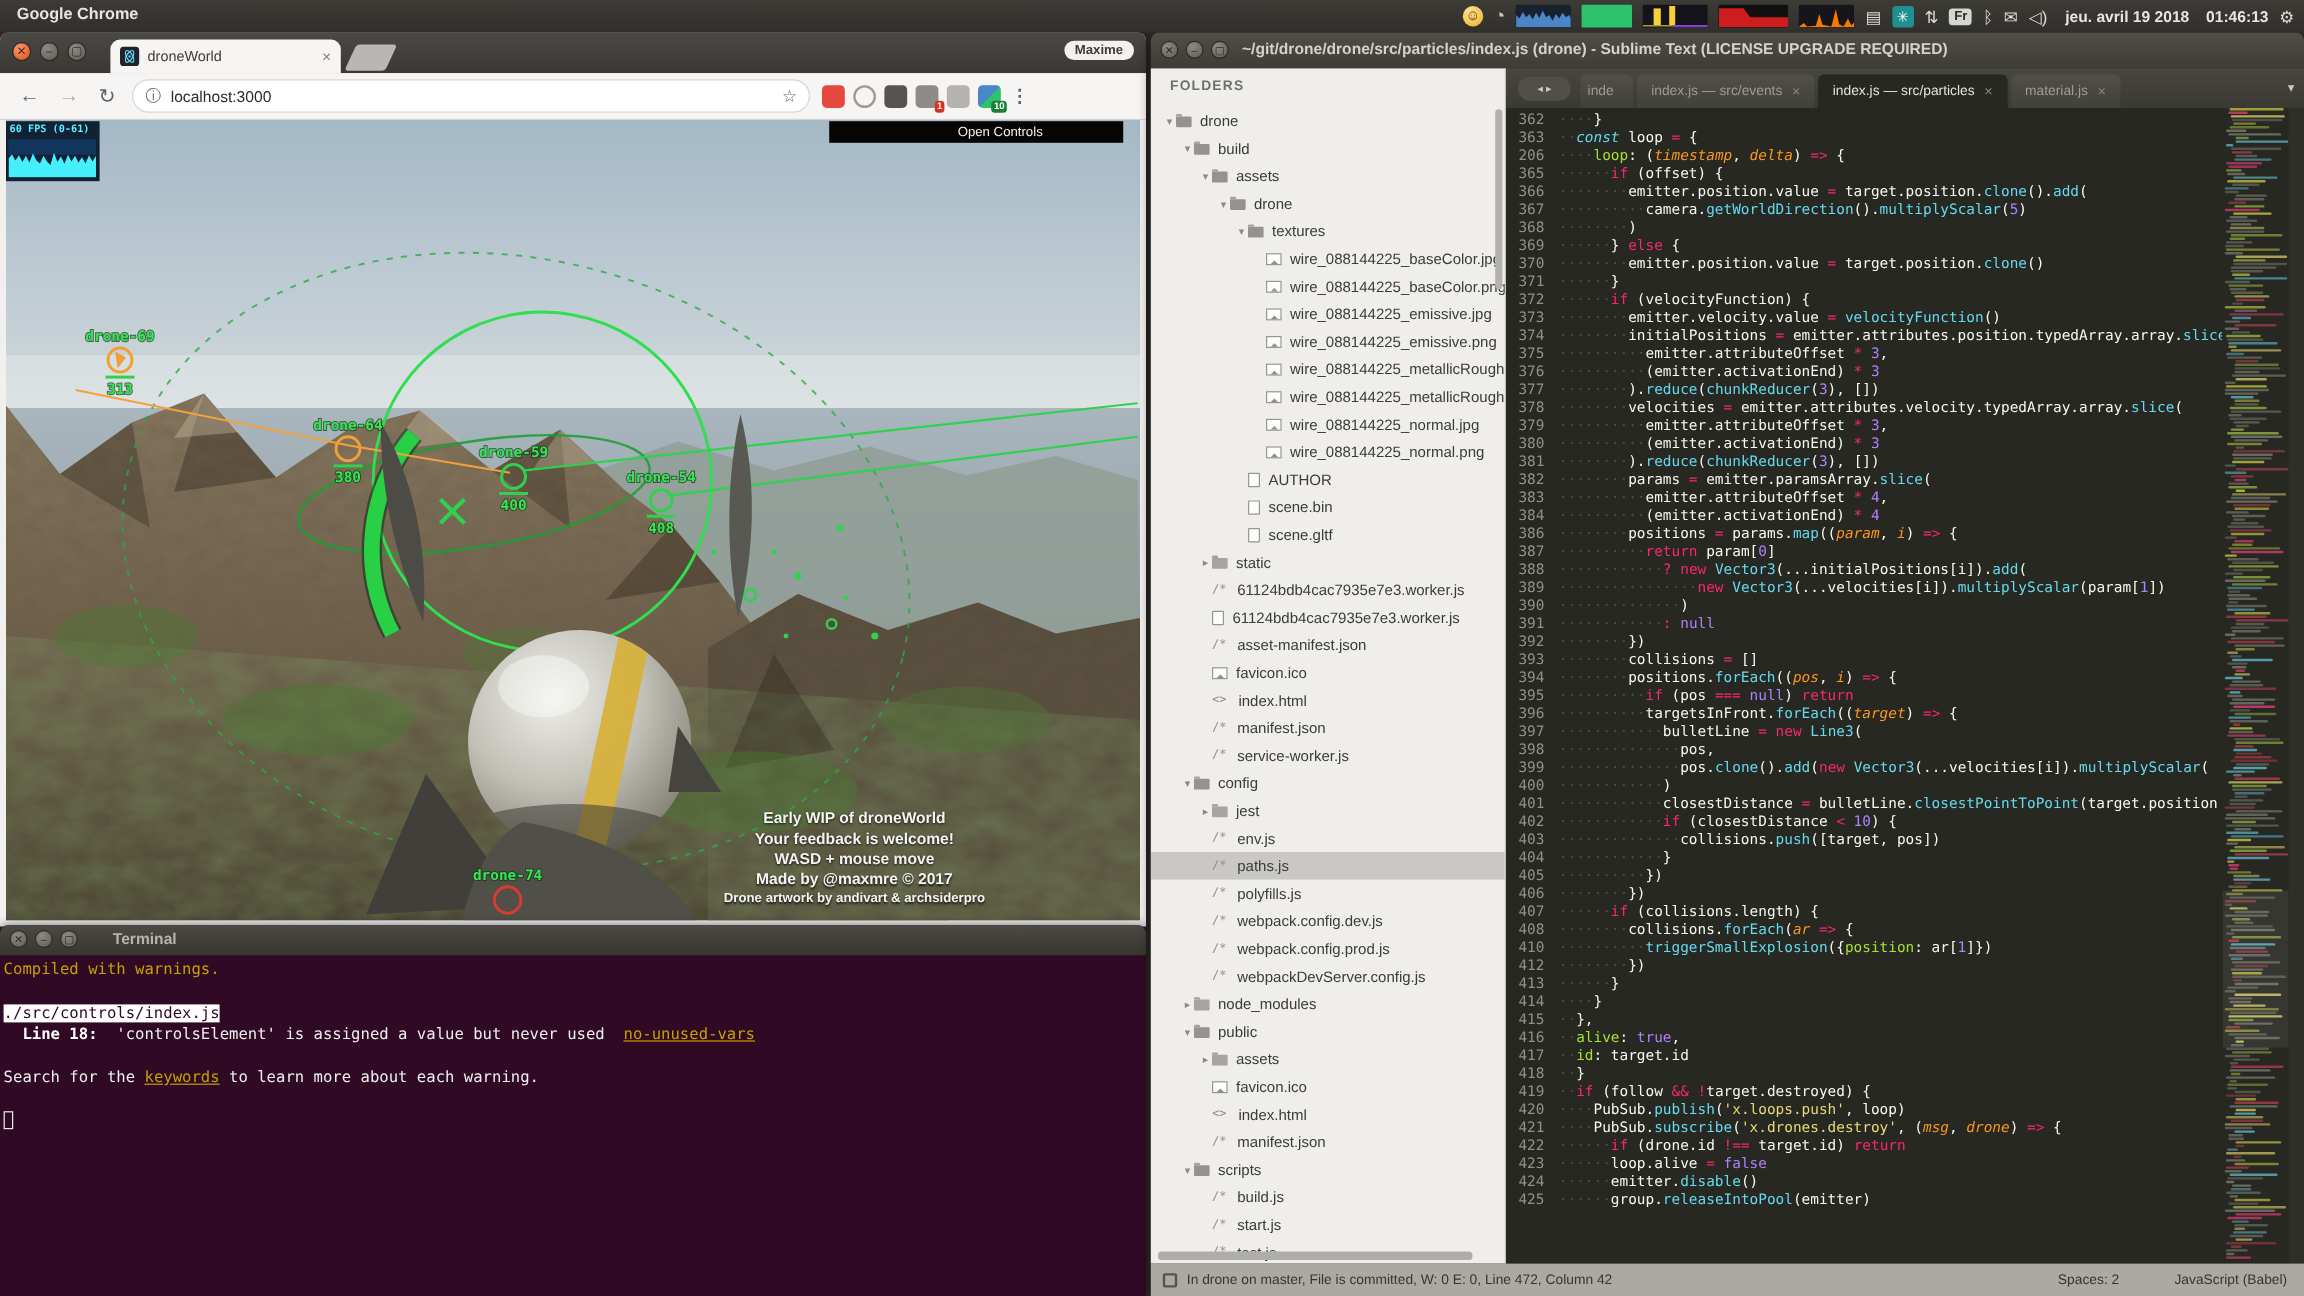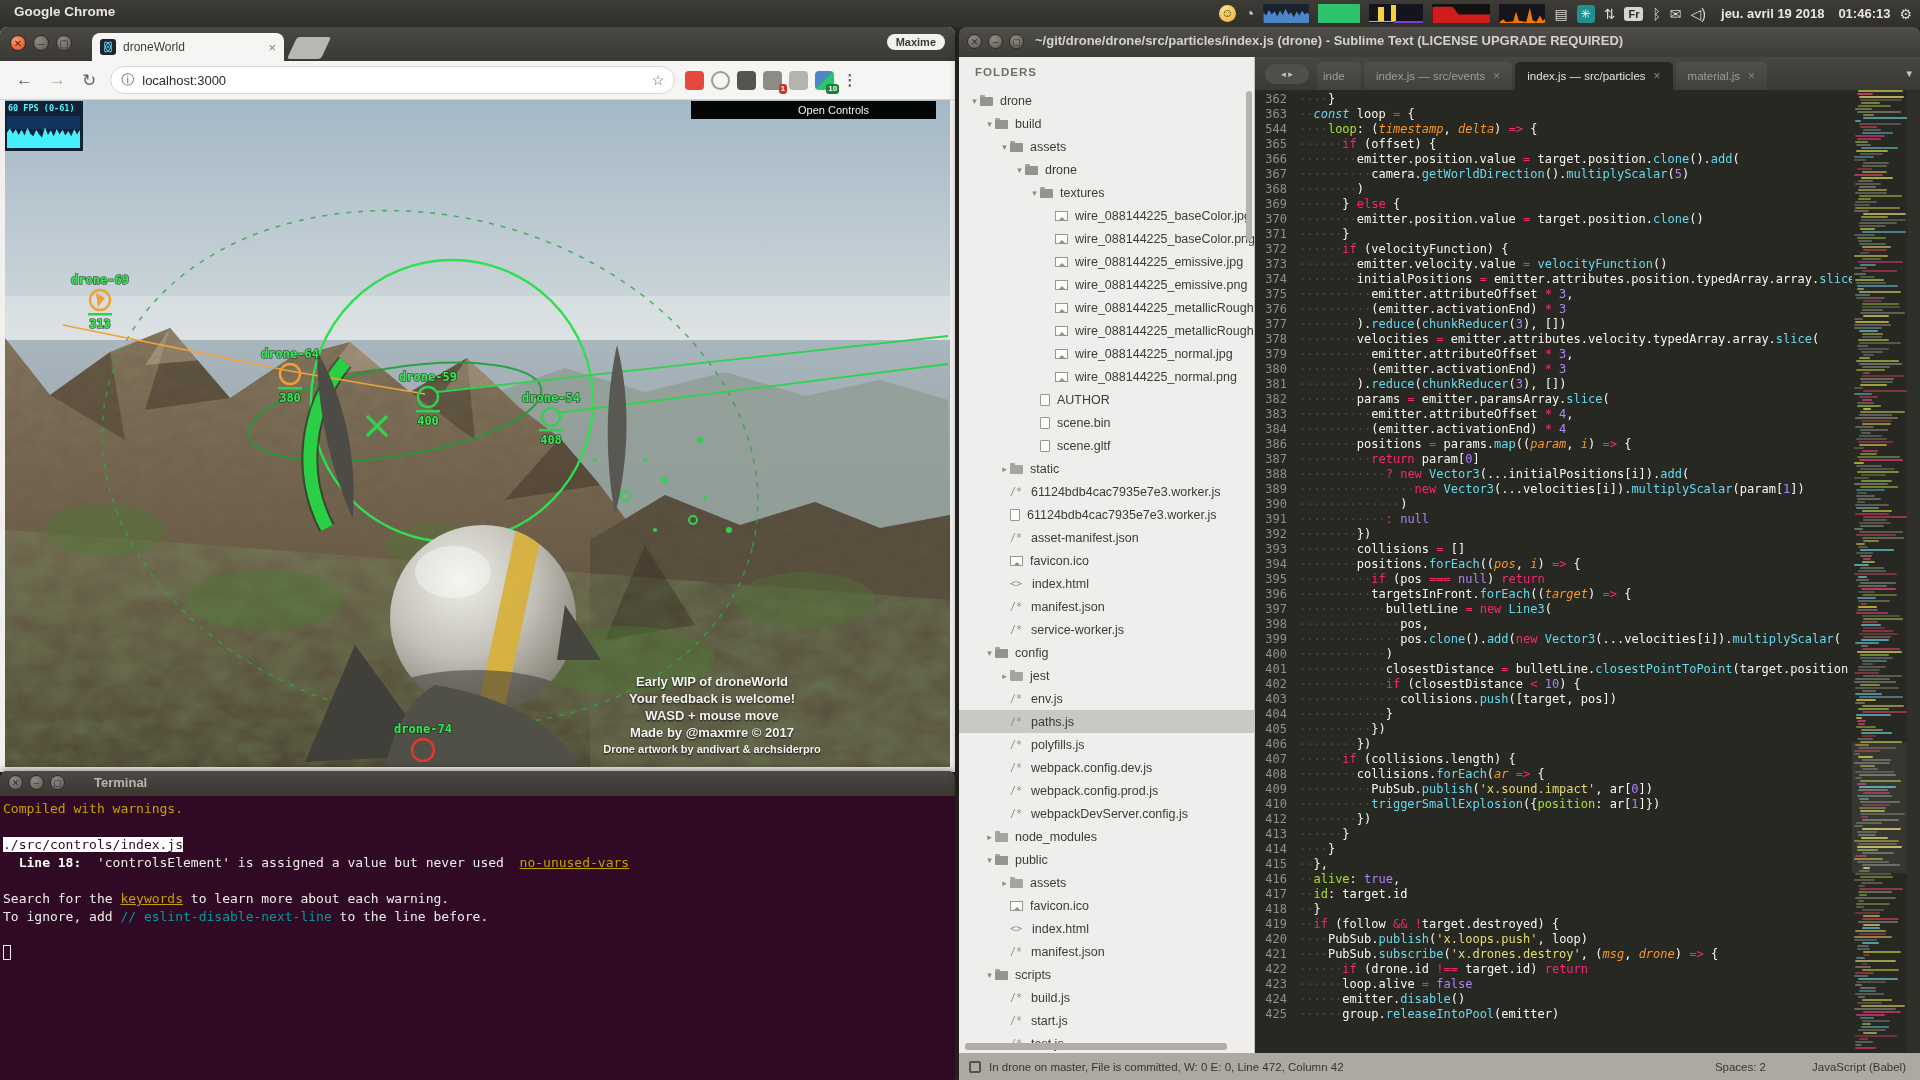--- a/index.html
+++ b/index.html
@@ -408,21 +408,20 @@
     </div>
     <span id="t-title">Terminal</span>
   </div>
   <div id="t-body">
       <div class="t-line"><span class="t-y">Compiled with warnings.</span></div>
       <div class="t-line"></div>
       <div class="t-line"><span class="t-inv">./src/controls/index.js</span></div>
       <div class="t-line"><span class="t-wb">  Line 18:</span><span class="t-w">  'controlsElement' is assigned a value but never used  </span><span class="t-yu">no-unused-vars</span></div>
       <div class="t-line"></div>
       <div class="t-line"><span class="t-w">Search for the </span><span class="t-yu">keywords</span><span class="t-w"> to learn more about each warning.</span></div>
-      <div class="t-line"><span class="t-w">To ignore, add </span><span class="t-t">// eslint-disable-next-line</span><span class="t-w"> to the line before.</span></div>
       <div class="t-line"></div>
       <div class="t-line"><span class="t-cur"></span></div>
     </div>
 </div>
 
 <div id="sublime">
   <div id="s-titlebar">
     <div id="s-btns">
       <span class="winbtn">✕</span>
       <span class="winbtn">–</span>
@@ -667,21 +666,21 @@
           <span>test.js</span>
         </div>
       </div>
     <div id="s-vscroll"></div>
     <div id="s-hscroll"></div>
   </div>
 
   <div id="s-code">
       <div class="code-line"><span class="gut">362</span><span class="ctx"><span class="sg-d">····</span><span class="sg-w">}</span></span></div>
       <div class="code-line"><span class="gut">363</span><span class="ctx"><span class="sg-d">··</span><span class="sg-w"></span><span class="sg-ci">const</span><span class="sg-w"> loop </span><span class="sg-r">=</span><span class="sg-w"> {</span></span></div>
-      <div class="code-line"><span class="gut">544</span><span class="ctx"><span class="sg-d">····</span><span class="sg-w"></span><span class="sg-g">loop</span><span class="sg-w">: (</span><span class="sg-o">timestamp</span><span class="sg-w">, </span><span class="sg-o">delta</span><span class="sg-w">) </span><span class="sg-r">=&gt;</span><span class="sg-w"> {</span></span></div>
+      <div class="code-line"><span class="gut">206</span><span class="ctx"><span class="sg-d">····</span><span class="sg-w"></span><span class="sg-g">loop</span><span class="sg-w">: (</span><span class="sg-o">timestamp</span><span class="sg-w">, </span><span class="sg-o">delta</span><span class="sg-w">) </span><span class="sg-r">=&gt;</span><span class="sg-w"> {</span></span></div>
       <div class="code-line"><span class="gut">365</span><span class="ctx"><span class="sg-d">······</span><span class="sg-w"></span><span class="sg-r">if</span><span class="sg-w"> (offset) {</span></span></div>
       <div class="code-line"><span class="gut">366</span><span class="ctx"><span class="sg-d">········</span><span class="sg-w">emitter.position.value </span><span class="sg-r">=</span><span class="sg-w"> target.position.</span><span class="sg-c">clone</span><span class="sg-w">().</span><span class="sg-c">add</span><span class="sg-w">(</span></span></div>
       <div class="code-line"><span class="gut">367</span><span class="ctx"><span class="sg-d">··········</span><span class="sg-w">camera.</span><span class="sg-c">getWorldDirection</span><span class="sg-w">().</span><span class="sg-c">multiplyScalar</span><span class="sg-w">(</span><span class="sg-p">5</span><span class="sg-w">)</span></span></div>
       <div class="code-line"><span class="gut">368</span><span class="ctx"><span class="sg-d">········</span><span class="sg-w">)</span></span></div>
       <div class="code-line"><span class="gut">369</span><span class="ctx"><span class="sg-d">······</span><span class="sg-w">} </span><span class="sg-r">else</span><span class="sg-w"> {</span></span></div>
       <div class="code-line"><span class="gut">370</span><span class="ctx"><span class="sg-d">········</span><span class="sg-w">emitter.position.value </span><span class="sg-r">=</span><span class="sg-w"> target.position.</span><span class="sg-c">clone</span><span class="sg-w">()</span></span></div>
       <div class="code-line"><span class="gut">371</span><span class="ctx"><span class="sg-d">······</span><span class="sg-w">}</span></span></div>
       <div class="code-line"><span class="gut">372</span><span class="ctx"><span class="sg-d">······</span><span class="sg-w"></span><span class="sg-r">if</span><span class="sg-w"> (velocityFunction) {</span></span></div>
       <div class="code-line"><span class="gut">373</span><span class="ctx"><span class="sg-d">········</span><span class="sg-w">emitter.velocity.value </span><span class="sg-r">=</span><span class="sg-w"> </span><span class="sg-c">velocityFunction</span><span class="sg-w">()</span></span></div>
       <div class="code-line"><span class="gut">374</span><span class="ctx"><span class="sg-d">········</span><span class="sg-w">initialPositions </span><span class="sg-r">=</span><span class="sg-w"> emitter.attributes.position.typedArray.array.</span><span class="sg-c">slice</span></span></div>
@@ -711,21 +710,20 @@
       <div class="code-line"><span class="gut">399</span><span class="ctx"><span class="sg-d">··············</span><span class="sg-w">pos.</span><span class="sg-c">clone</span><span class="sg-w">().</span><span class="sg-c">add</span><span class="sg-w">(</span><span class="sg-r">new</span><span class="sg-w"> </span><span class="sg-c">Vector3</span><span class="sg-w">(...velocities[i]).</span><span class="sg-c">multiplyScalar</span><span class="sg-w">(</span></span></div>
       <div class="code-line"><span class="gut">400</span><span class="ctx"><span class="sg-d">············</span><span class="sg-w">)</span></span></div>
       <div class="code-line"><span class="gut">401</span><span class="ctx"><span class="sg-d">············</span><span class="sg-w">closestDistance </span><span class="sg-r">=</span><span class="sg-w"> bulletLine.</span><span class="sg-c">closestPointToPoint</span><span class="sg-w">(target.position</span></span></div>
       <div class="code-line"><span class="gut">402</span><span class="ctx"><span class="sg-d">············</span><span class="sg-w"></span><span class="sg-r">if</span><span class="sg-w"> (closestDistance </span><span class="sg-r">&lt;</span><span class="sg-w"> </span><span class="sg-p">10</span><span class="sg-w">) {</span></span></div>
       <div class="code-line"><span class="gut">403</span><span class="ctx"><span class="sg-d">··············</span><span class="sg-w">collisions.</span><span class="sg-c">push</span><span class="sg-w">([target, pos])</span></span></div>
       <div class="code-line"><span class="gut">404</span><span class="ctx"><span class="sg-d">············</span><span class="sg-w">}</span></span></div>
       <div class="code-line"><span class="gut">405</span><span class="ctx"><span class="sg-d">··········</span><span class="sg-w">})</span></span></div>
       <div class="code-line"><span class="gut">406</span><span class="ctx"><span class="sg-d">········</span><span class="sg-w">})</span></span></div>
       <div class="code-line"><span class="gut">407</span><span class="ctx"><span class="sg-d">······</span><span class="sg-w"></span><span class="sg-r">if</span><span class="sg-w"> (collisions.length) {</span></span></div>
       <div class="code-line"><span class="gut">408</span><span class="ctx"><span class="sg-d">········</span><span class="sg-w">collisions.</span><span class="sg-c">forEach</span><span class="sg-w">(</span><span class="sg-o">ar</span><span class="sg-w"> </span><span class="sg-r">=&gt;</span><span class="sg-w"> {</span></span></div>
-      <div class="code-line"><span class="gut">409</span><span class="ctx"><span class="sg-d">··········</span><span class="sg-w">PubSub.</span><span class="sg-c">publish</span><span class="sg-w">(</span><span class="sg-y">'x.sound.impact'</span><span class="sg-w">, ar[</span><span class="sg-p">0</span><span class="sg-w">])</span></span></div>
       <div class="code-line"><span class="gut">410</span><span class="ctx"><span class="sg-d">··········</span><span class="sg-w"></span><span class="sg-c">triggerSmallExplosion</span><span class="sg-w">({</span><span class="sg-g">position</span><span class="sg-w">: ar[</span><span class="sg-p">1</span><span class="sg-w">]})</span></span></div>
       <div class="code-line"><span class="gut">412</span><span class="ctx"><span class="sg-d">········</span><span class="sg-w">})</span></span></div>
       <div class="code-line"><span class="gut">413</span><span class="ctx"><span class="sg-d">······</span><span class="sg-w">}</span></span></div>
       <div class="code-line"><span class="gut">414</span><span class="ctx"><span class="sg-d">····</span><span class="sg-w">}</span></span></div>
       <div class="code-line"><span class="gut">415</span><span class="ctx"><span class="sg-d">··</span><span class="sg-w">},</span></span></div>
       <div class="code-line"><span class="gut">416</span><span class="ctx"><span class="sg-d">··</span><span class="sg-w"></span><span class="sg-g">alive</span><span class="sg-w">: </span><span class="sg-p">true</span><span class="sg-w">,</span></span></div>
       <div class="code-line"><span class="gut">417</span><span class="ctx"><span class="sg-d">··</span><span class="sg-w"></span><span class="sg-g">id</span><span class="sg-w">: target.id</span></span></div>
       <div class="code-line"><span class="gut">418</span><span class="ctx"><span class="sg-d">··</span><span class="sg-w">}</span></span></div>
       <div class="code-line"><span class="gut">419</span><span class="ctx"><span class="sg-d">··</span><span class="sg-w"></span><span class="sg-r">if</span><span class="sg-w"> (follow </span><span class="sg-r">&amp;&amp;</span><span class="sg-w"> </span><span class="sg-r">!</span><span class="sg-w">target.destroyed) {</span></span></div>
       <div class="code-line"><span class="gut">420</span><span class="ctx"><span class="sg-d">····</span><span class="sg-w">PubSub.</span><span class="sg-c">publish</span><span class="sg-w">(</span><span class="sg-y">'x.loops.push'</span><span class="sg-w">, loop)</span></span></div>

